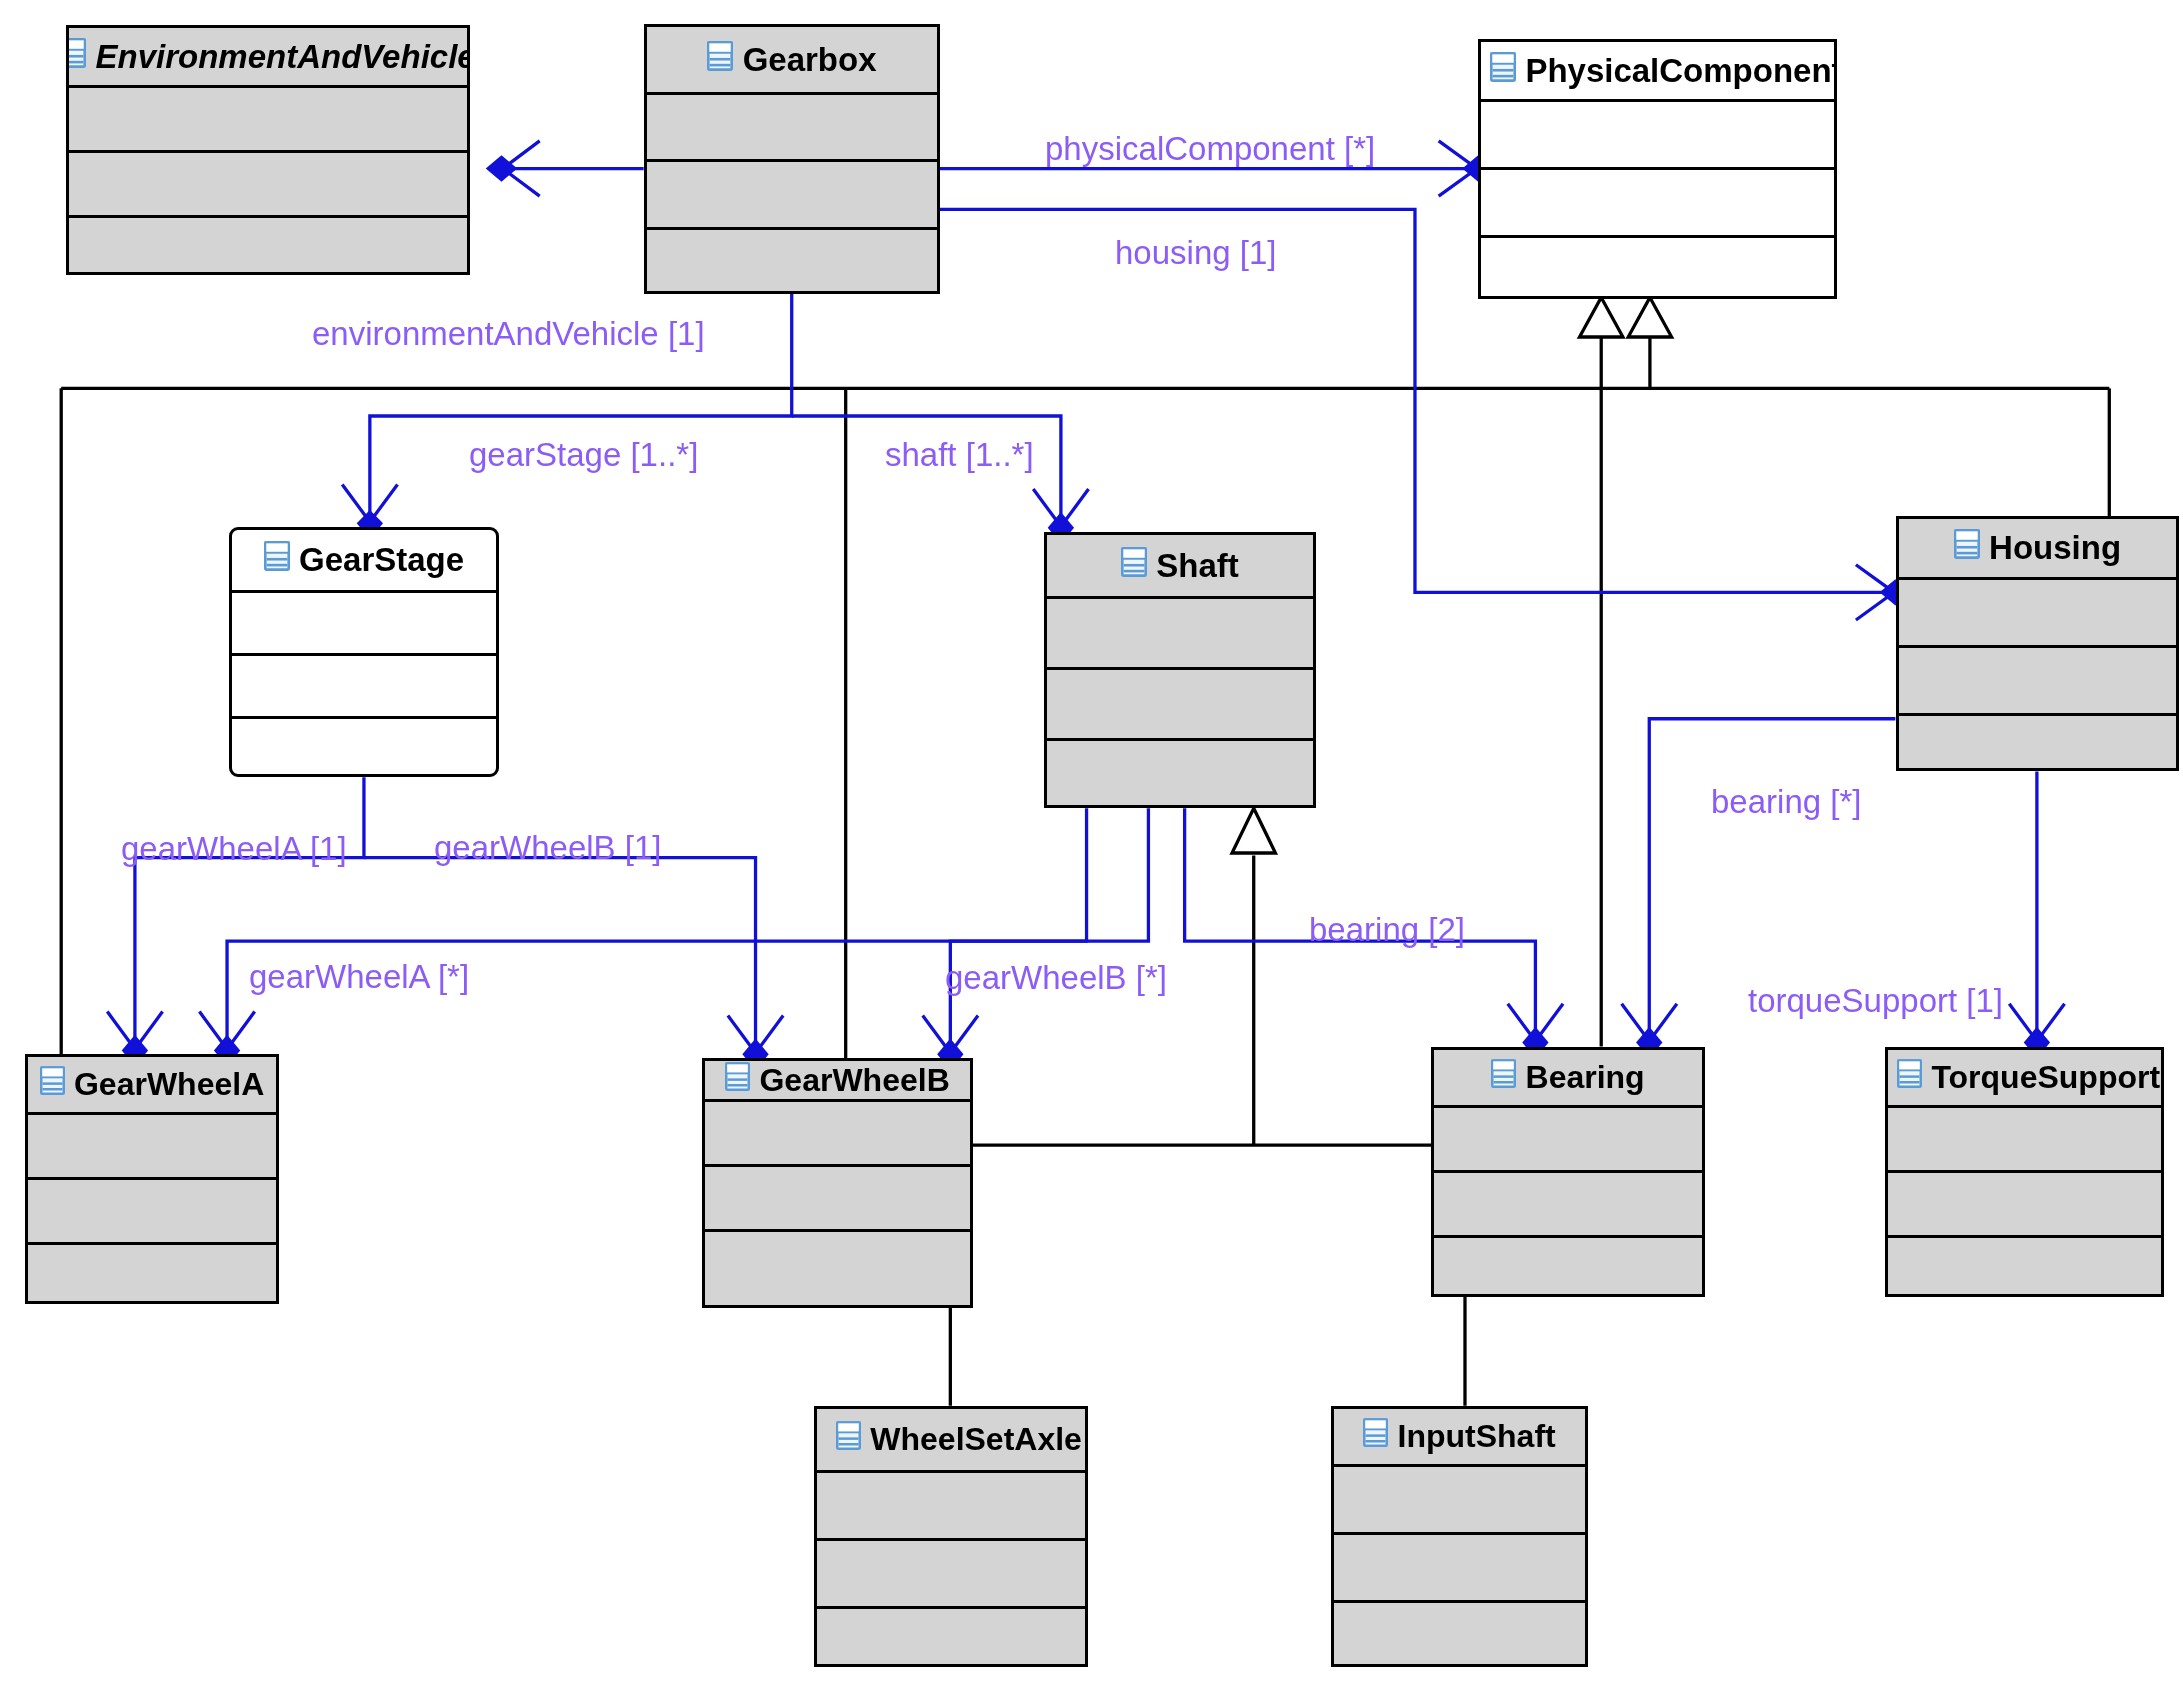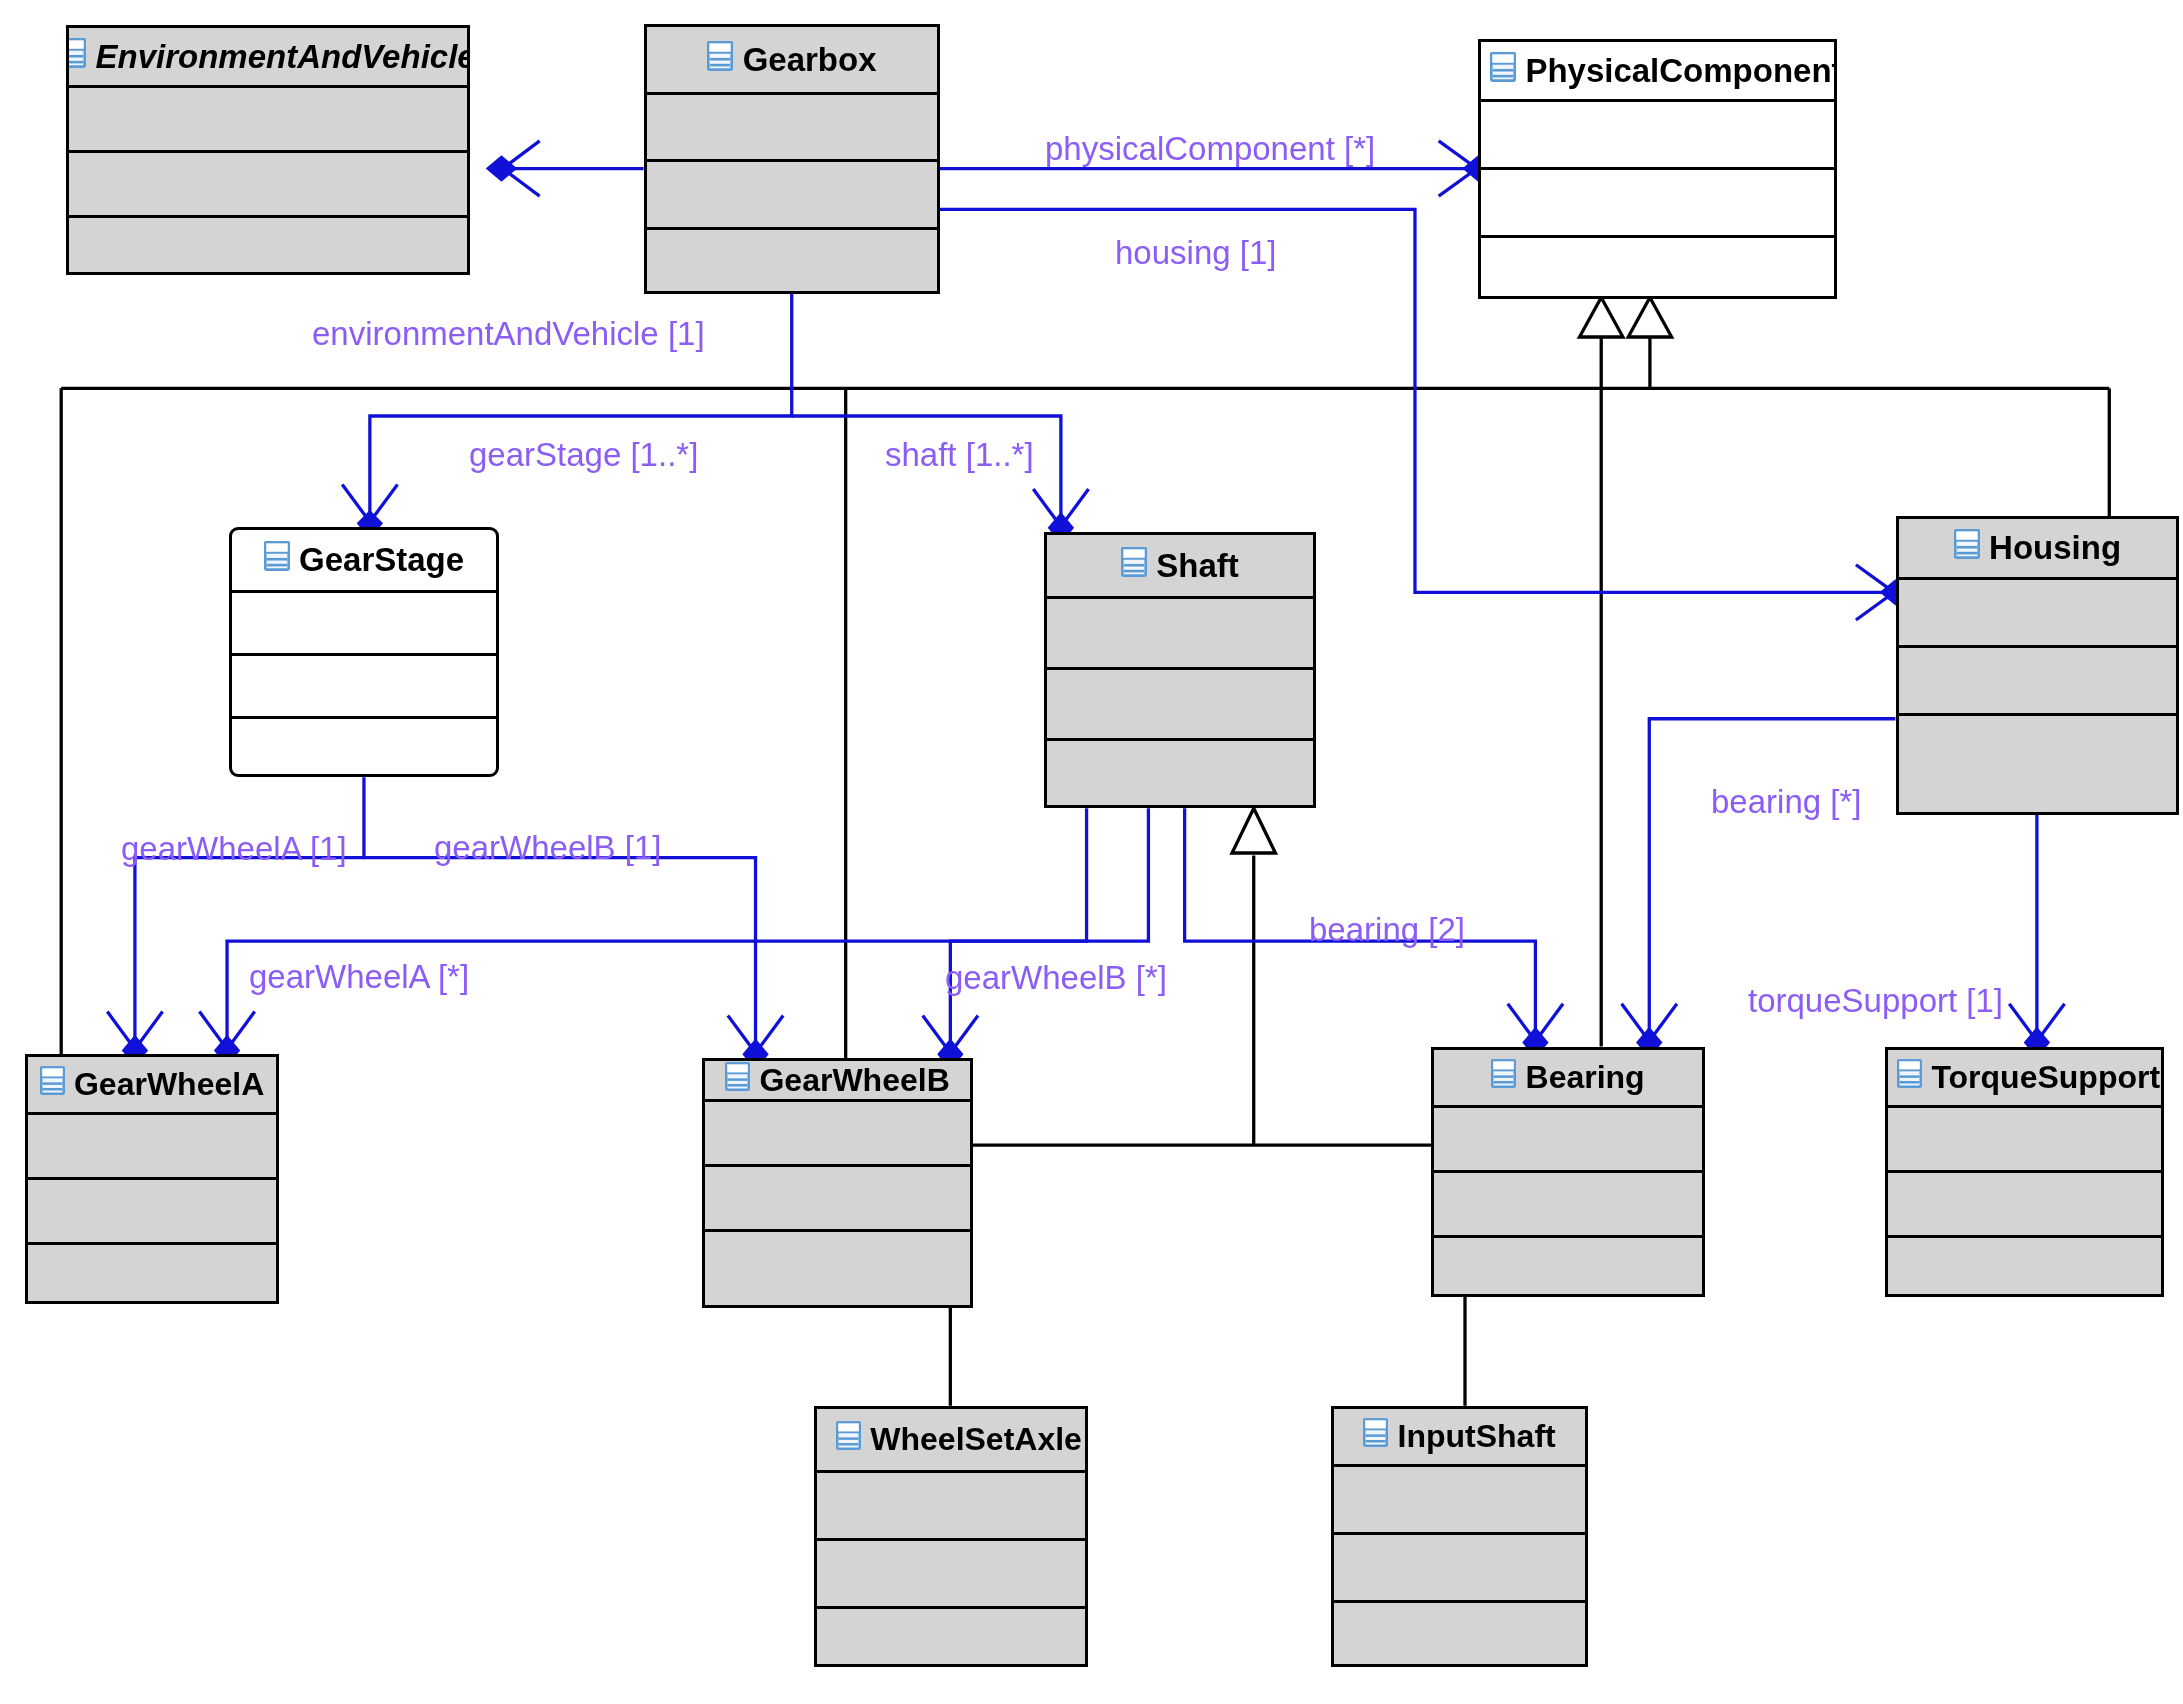--- a/index.html
+++ b/index.html
@@ -184,21 +184,21 @@
             <line x1="4" y1="37" x2="36" y2="37" stroke="#5b9bd5" stroke-width="4"></line>
           </svg>
       </span>
       <span>Shaft</span>
     </div>
     <div class="uml-row" style="height:71px;"></div>
     <div class="uml-row" style="height:71px;"></div>
     <div class="uml-row" style="height:67px;"></div>
   </div>
 
-  <div class="uml-class" style="left:1896px;top:516px;width:283px;height:299px;">
+  <div class="uml-class" style="left:1896px;top:516px;width:283px;height:255px;">
     <div class="uml-title" style="height:58px;font-size:33px;">
       <span class="cls-icon">
         <svg width="26" height="30" viewBox="0 0 40 46">
             <rect x="2" y="2" width="36" height="42" rx="2" fill="#eef5fc" stroke="#5b9bd5" stroke-width="4"></rect>
             <rect x="2" y="2" width="36" height="16" fill="#ffffff" stroke="#5b9bd5" stroke-width="3"></rect>
             <line x1="4" y1="28" x2="36" y2="28" stroke="#5b9bd5" stroke-width="4"></line>
             <line x1="4" y1="37" x2="36" y2="37" stroke="#5b9bd5" stroke-width="4"></line>
           </svg>
       </span>
       <span>Housing</span>

